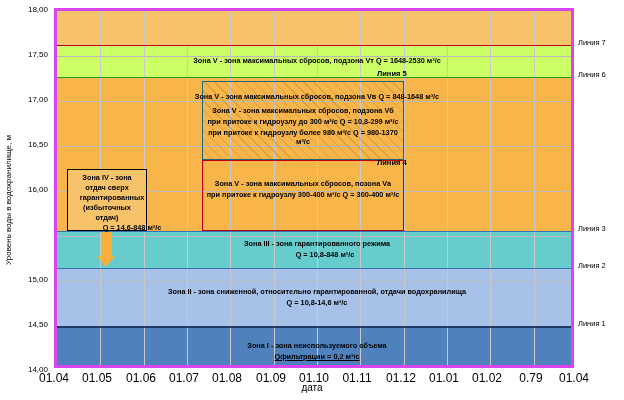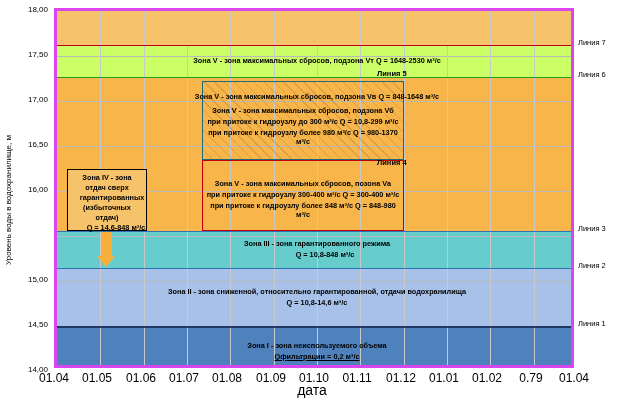--- a/index.html
+++ b/index.html
@@ -13,21 +13,21 @@
   .gridline{position:absolute;left:0;width:100%;height:1px;background:#b9b9b9;}
   .vgrid{position:absolute;top:0;height:100%;width:1px;background:#c9c9c9;}
 
   .lline{position:absolute;left:0;width:100%;height:1px;}
 
   .ytick{position:absolute;right:0;width:48px;text-align:right;font-size:8px;color:#000;transform:translateY(-50%);}
   .xtick{position:absolute;top:0;font-size:12px;color:#000;transform:translateX(-50%);}
 
   .ylabel{position:absolute;left:2px;top:50%;transform:translate(-50%,-50%) rotate(-90deg);transform-origin:center;font-size:8px;white-space:nowrap;width:220px;text-align:center;margin-left:6px;}
 
-  .xlabel{position:absolute;left:0;top:382px;width:624px;text-align:center;font-size:14px;}
+  .xlabel{position:absolute;left:0;top:382px;width:624px;text-align:center;font-size:10px;}
 
   .rlabel{position:absolute;font-size:7.5px;color:#000;white-space:nowrap;transform:translateY(-50%);}
   .rlabel-b{font-weight:bold;margin-left:28px;}
 
   .boxtext{position:absolute;text-align:center;font-size:7.3px;line-height:1.25;color:#000;font-weight:bold;}
 
   .hatchbox{position:absolute;box-sizing:border-box;border:1px solid #1b6a7a;
     background-image:repeating-linear-gradient(45deg, rgba(255,200,0,0.0) 0 6px, rgba(0,0,0,0.12) 6px 7px);
   }
 
@@ -99,28 +99,27 @@
     <div class="boxtext" style="left:50px;top:45px;width:420px;">Зона V - зона максимальных сбросов, подзона Vт Q = 1648-2530 м³/с</div>
 
     <div class="boxtext" style="left:50px;top:81px;width:420px;">Зона V - зона максимальных сбросов, подзона Vв Q = 848-1648 м³/с</div>
 
     <div class="boxtext" style="left:148px;top:95px;width:196px;">Зона V - зона максимальных сбросов, подзона Vб</div>
     <div class="boxtext" style="left:148px;top:106px;width:196px;">при притоке к гидроузлу до 300 м³/с Q = 10,8-299 м³/с</div>
     <div class="boxtext" style="left:148px;top:117px;width:196px;">при притоке к гидроузлу более 980 м³/с Q = 980-1370 м³/с</div>
 
     <div class="boxtext" style="left:148px;top:168px;width:196px;">Зона V - зона максимальных сбросов, позона Vа</div>
     <div class="boxtext" style="left:148px;top:179px;width:196px;">при притоке к гидроузлу 300-400 м³/с Q = 300-400 м³/с</div>
-    <div class="boxtext" style="left:148px;top:190px;width:196px;">при притоке к гидроузлу более 848 м³/с Q = 848-980 м³/с</div>
 
     <div class="boxtext" style="left:11px;top:162px;width:78px;">Зона IV - зона</div>
     <div class="boxtext" style="left:11px;top:172px;width:78px;">отдач сверх</div>
     <div class="boxtext" style="left:16px;top:182px;width:78px;">гарантированных</div>
     <div class="boxtext" style="left:11px;top:192px;width:78px;">(избыточных</div>
     <div class="boxtext" style="left:11px;top:202px;width:78px;">отдач)</div>
-    <div class="boxtext" style="left:11px;top:212px;width:96px;">Q = 14,6-848 м³/с</div>
+    <div class="boxtext" style="left:27px;top:212px;width:96px;">Q = 14,6-848 м³/с</div>
 
     <div class="boxtext" style="left:80px;top:228px;width:360px;">Зона III - зона гарантированного режима</div>
     <div class="boxtext" style="left:88px;top:239px;width:360px;">Q = 10,8-848 м³/с</div>
 
     <div class="boxtext" style="left:40px;top:276px;width:440px;">Зона II - зона сниженной, относительно гарантированной, отдачи водохранилища</div>
     <div class="boxtext" style="left:40px;top:287px;width:440px;">Q = 10,8-14,6 м³/с</div>
 
     <div class="boxtext" style="left:80px;top:330px;width:360px;">Зона I - зона неиспользуемого объема</div>
     <div class="boxtext" style="left:80px;top:341px;width:360px;text-decoration:underline;">Qфильтрации = 0,2 м³/с</div>
 

